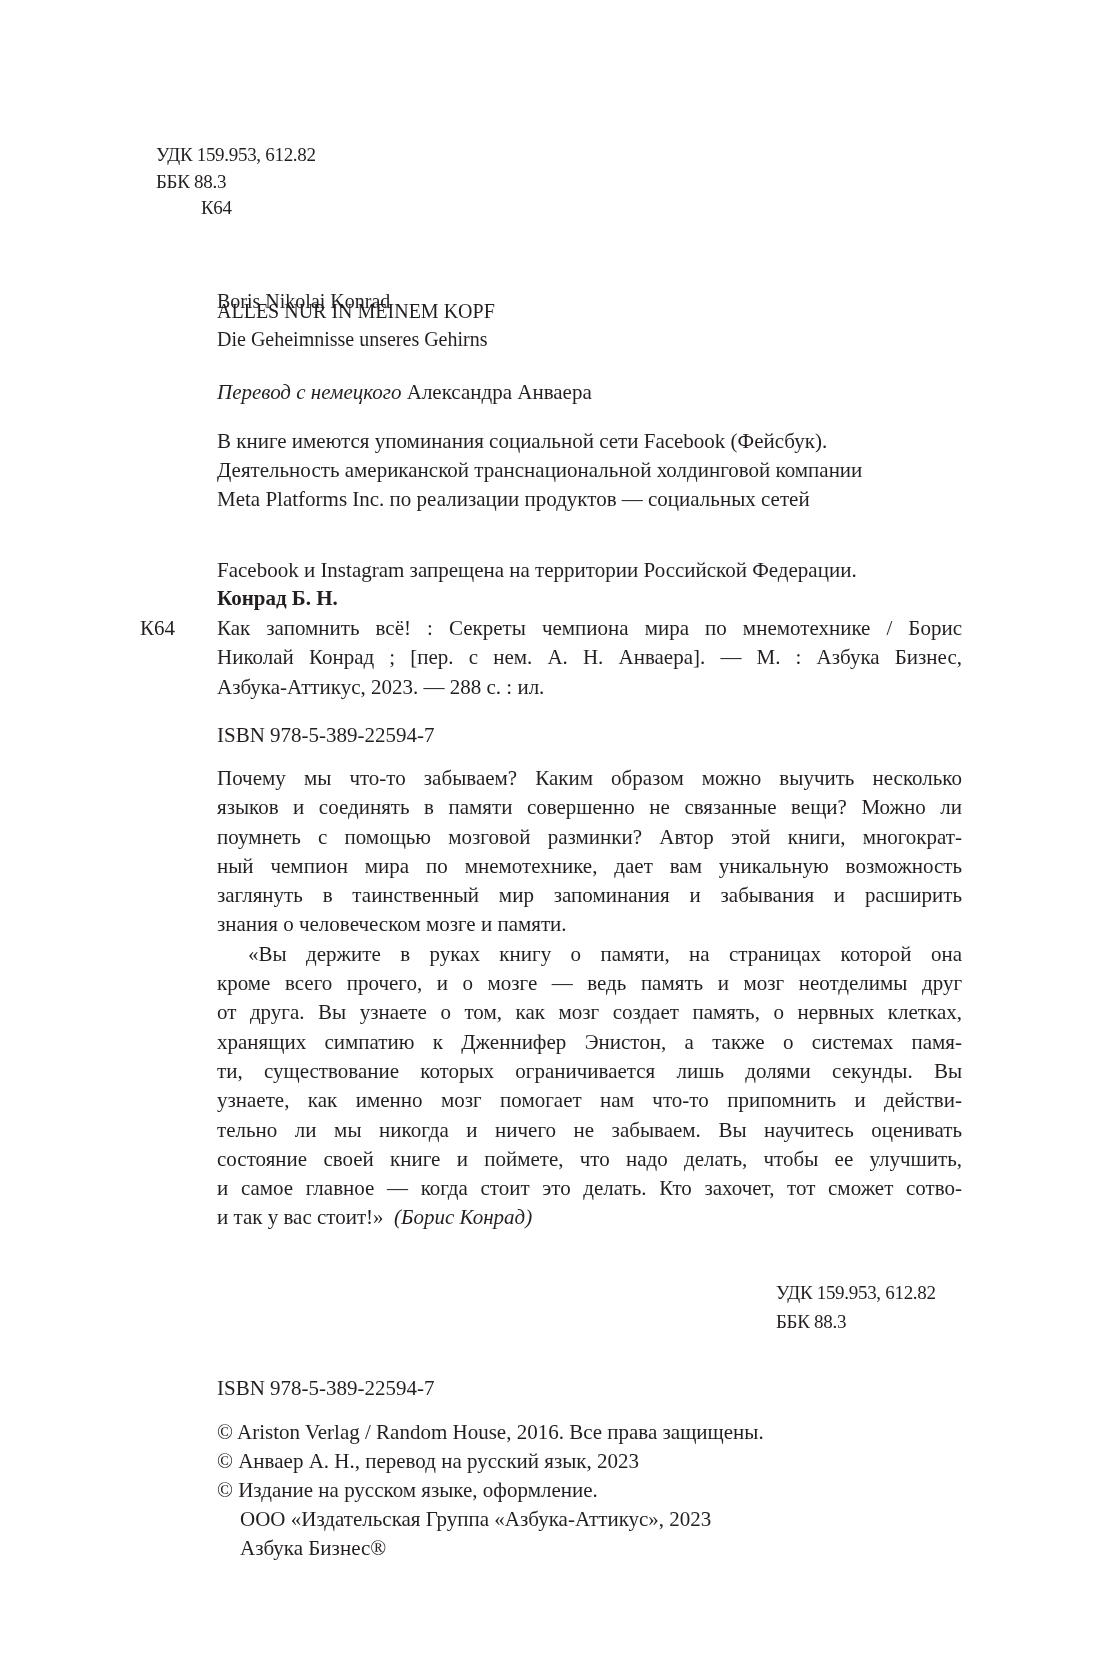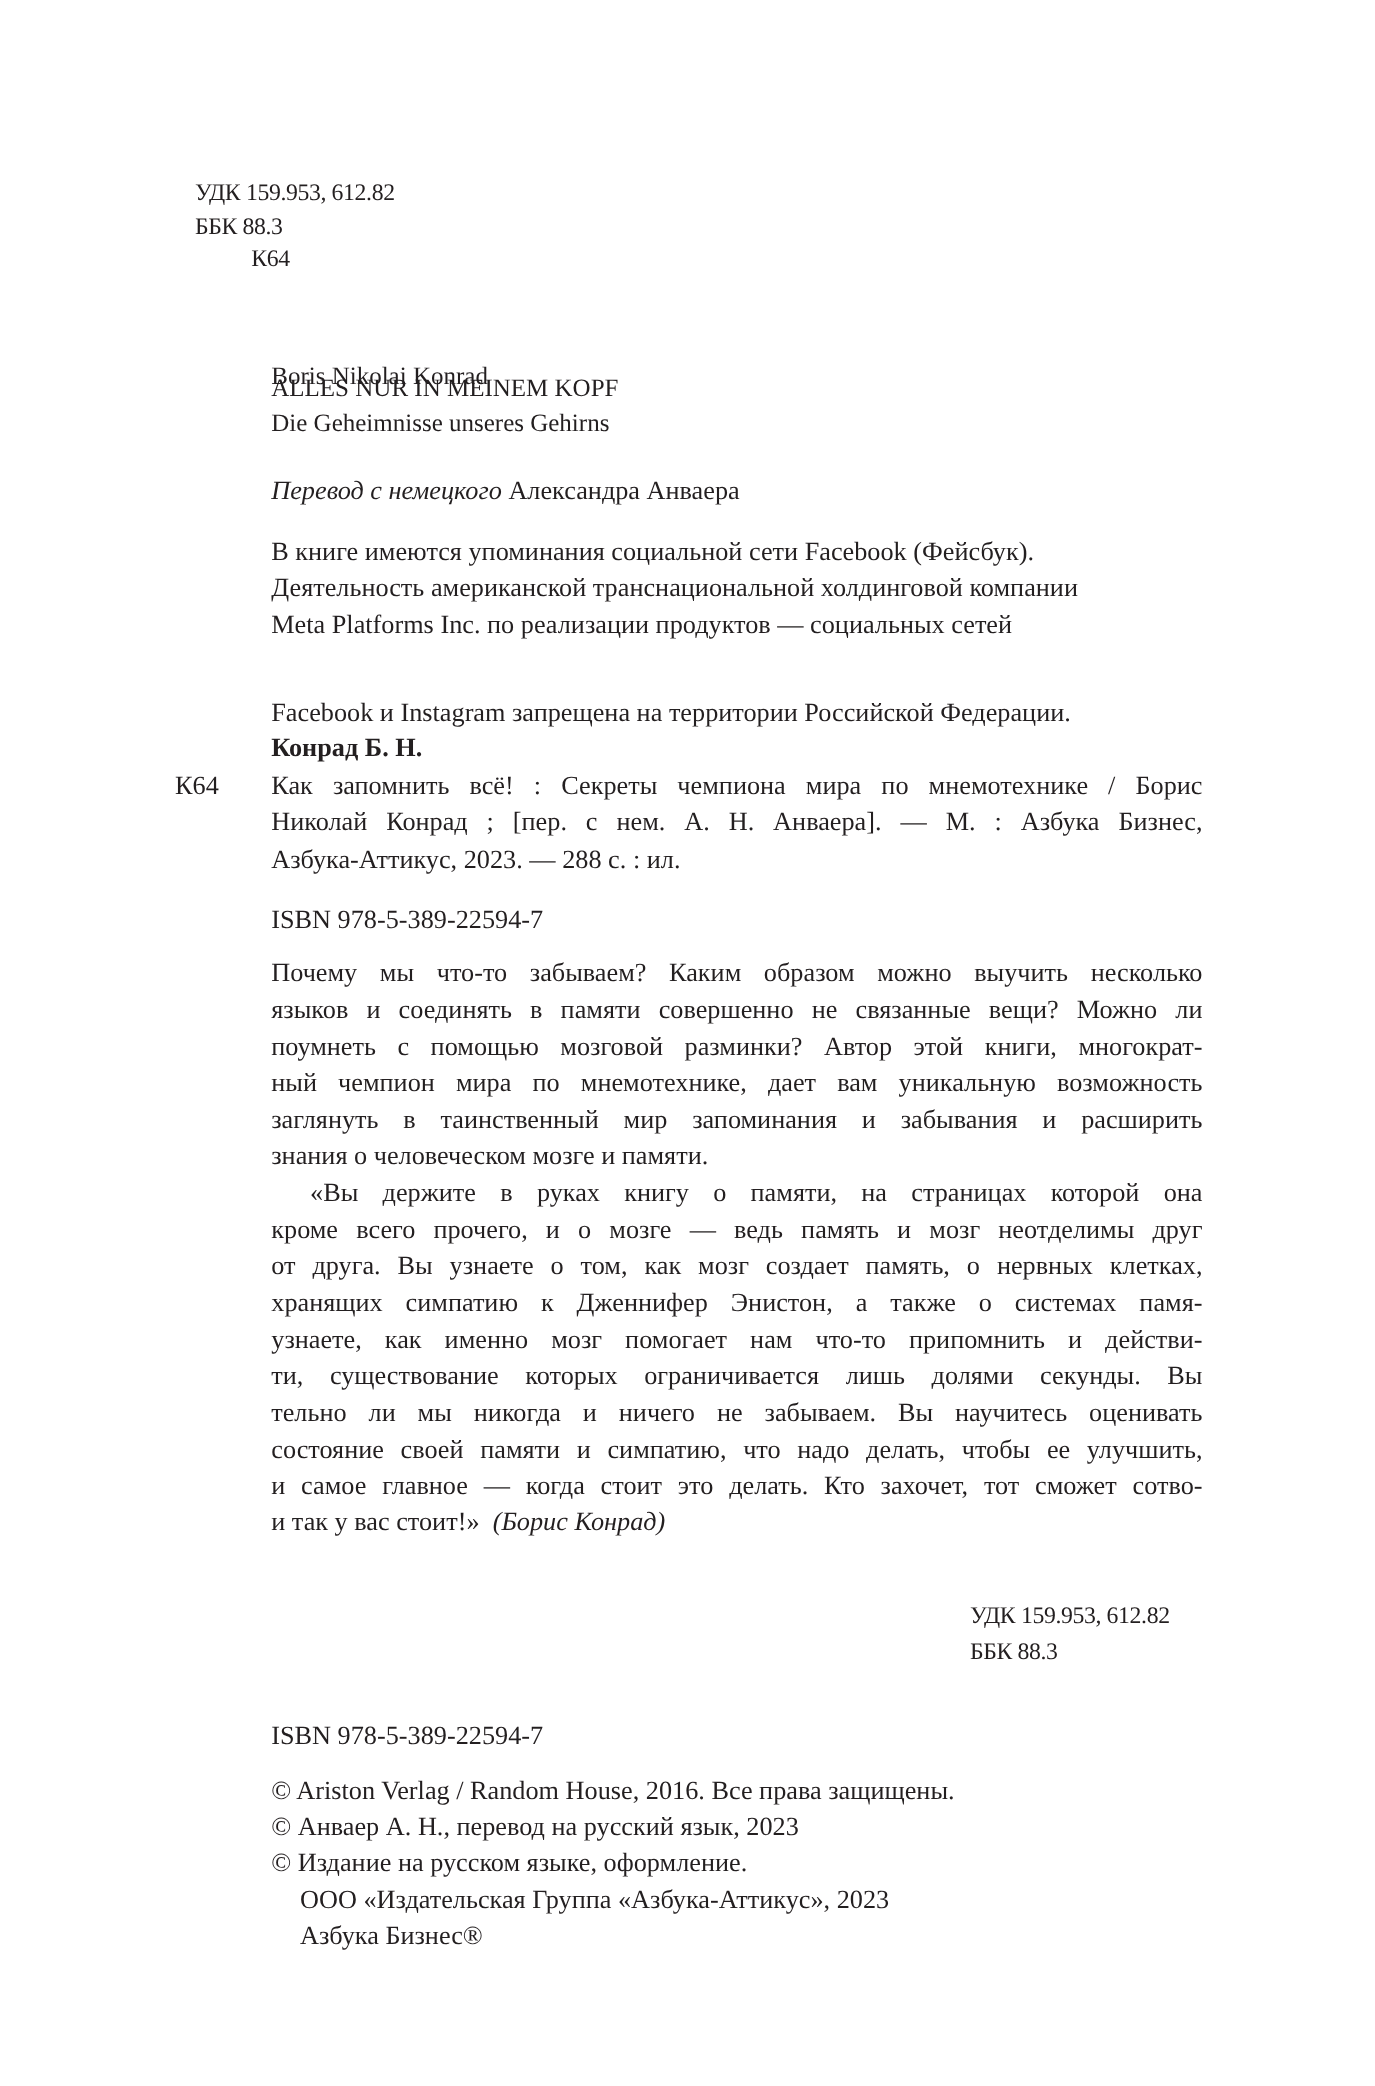--- a/index.html
+++ b/index.html
@@ -48,24 +48,24 @@
   <span class="ln">Почему мы что-то забываем? Каким образом можно выучить несколько</span>
   <span class="ln">языков и соединять в памяти совершенно не связанные вещи? Можно ли</span>
   <span class="ln">поумнеть с помощью мозговой разминки? Автор этой книги, многократ-</span>
   <span class="ln">ный чемпион мира по мнемотехнике, дает вам уникальную возможность</span>
   <span class="ln">заглянуть в таинственный мир запоминания и забывания и расширить</span>
   <span class="ln last">знания о человеческом мозге и памяти.</span>
   <span class="ln indent">«Вы держите в руках книгу о памяти, на страницах которой она</span>
   <span class="ln">кроме всего прочего, и о мозге — ведь память и мозг неотделимы друг</span>
   <span class="ln">от друга. Вы узнаете о том, как мозг создает память, о нервных клетках,</span>
   <span class="ln">хранящих симпатию к Дженнифер Энистон, а также о системах памя-</span>
+  <span class="ln">ти, существование которых ограничивается лишь долями секунды. Вы</span>
   <span class="ln">узнаете, как именно мозг помогает нам что-то припомнить и действи-</span>
-  <span class="ln">ти, существование которых ограничивается лишь долями секунды. Вы</span>
   <span class="ln">тельно ли мы никогда и ничего не забываем. Вы научитесь оценивать</span>
-  <span class="ln">состояние своей памяти и симпатию, что надо делать, чтобы ее улучшить,</span>
+  <span class="ln">состояние своей книге и поймете, что надо делать, чтобы ее улучшить,</span>
   <span class="ln">и самое главное — когда стоит это делать. Кто захочет, тот сможет сотво-</span>
   <span class="ln last"><span>и так у вас стоит!»</span>&nbsp;&nbsp;<span class="ital">(Борис Конрад)</span></span>
 </div>
 
 <div class="t cond" style="left:760px; top:1278px;">УДК 159.953, 612.82</div>
 <div class="t cond" style="left:760px; top:1307px;">ББК 88.3</div>
 
 <div class="t" style="left:217px; top:1374px;">ISBN 978-5-389-22594-7</div>
 <div class="t" style="left:217px; top:1418px;">© Ariston Verlag / Random House, 2016. Все права защищены.</div>
 <div class="t" style="left:217px; top:1447px;">© Анваер А. Н., перевод на русский язык, 2023</div>

